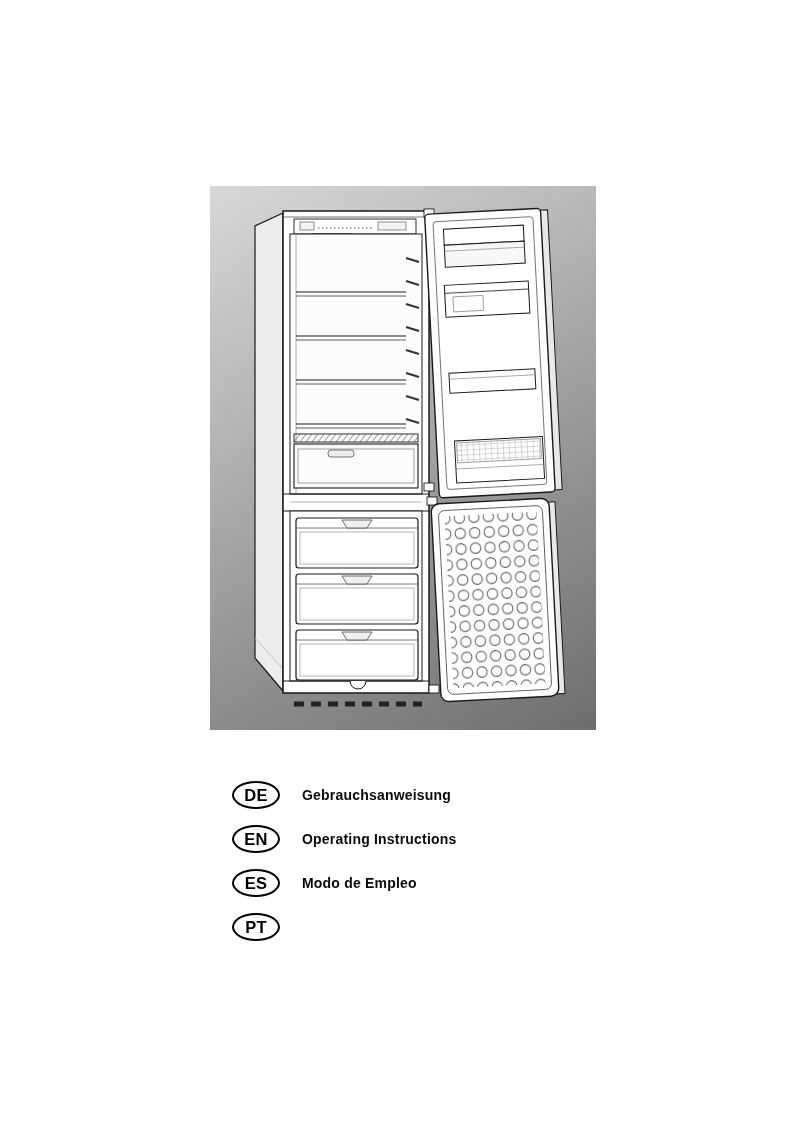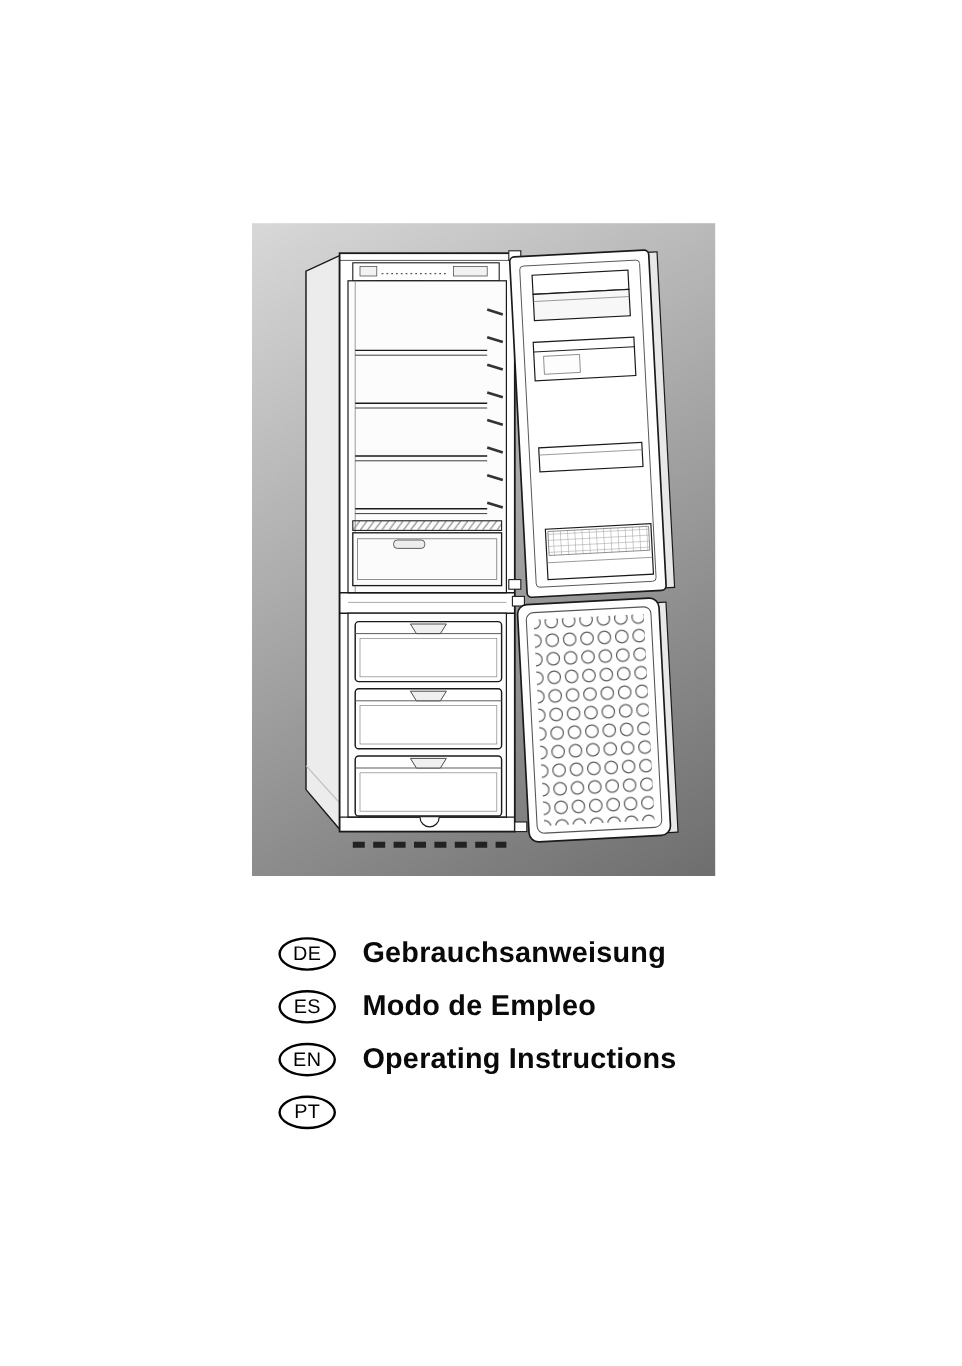--- a/index.html
+++ b/index.html
@@ -39,29 +39,29 @@
   }
   .lang-badge {
     box-sizing: border-box;
     width: 48px;
     height: 28px;
     border: 2.5px solid #000;
     border-radius: 50%;
     display: flex;
     align-items: center;
     justify-content: center;
-    font-weight: 400;
+    font-weight: 700;
     font-size: 16.5px;
     color: #000;
     letter-spacing: 0.3px;
     flex: 0 0 auto;
   }
   .lang-label {
     font-weight: 700;
-    font-size: 24px;
+    font-size: 14px;
     color: #0a0a0a;
     letter-spacing: 0.2px;
     white-space: nowrap;
   }
 </style>
 </head>
 <body>
 
 <div class="page">
 
@@ -215,28 +215,28 @@
   </div>
 
   <div class="langs">
 
     <div class="lang-row">
       <span class="lang-badge">DE</span>
       <span class="lang-label">Gebrauchsanweisung</span>
     </div>
 
     <div class="lang-row">
+      <span class="lang-badge">EN</span>
+      <span class="lang-label">Operating Instructions</span>
+    </div>
+
+    <div class="lang-row">
       <span class="lang-badge">ES</span>
       <span class="lang-label">Modo de Empleo</span>
     </div>
 
     <div class="lang-row">
-      <span class="lang-badge">EN</span>
-      <span class="lang-label">Operating Instructions</span>
-    </div>
-
-    <div class="lang-row">
       <span class="lang-badge">PT</span>
     </div>
 
   </div>
 
 </div>
 
 </body></html>

